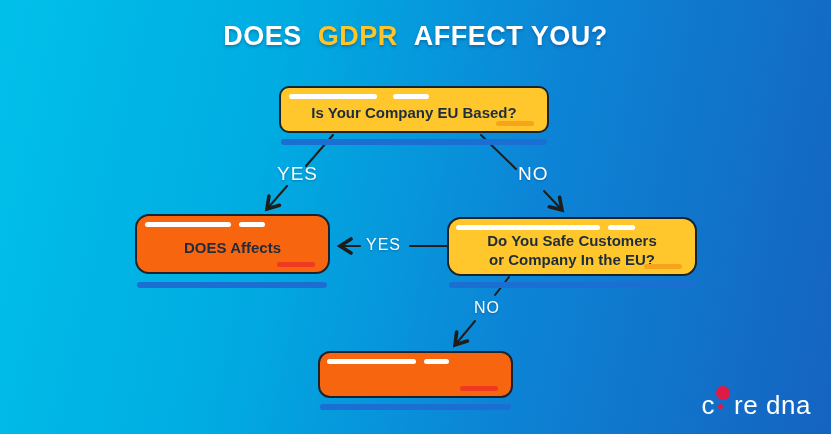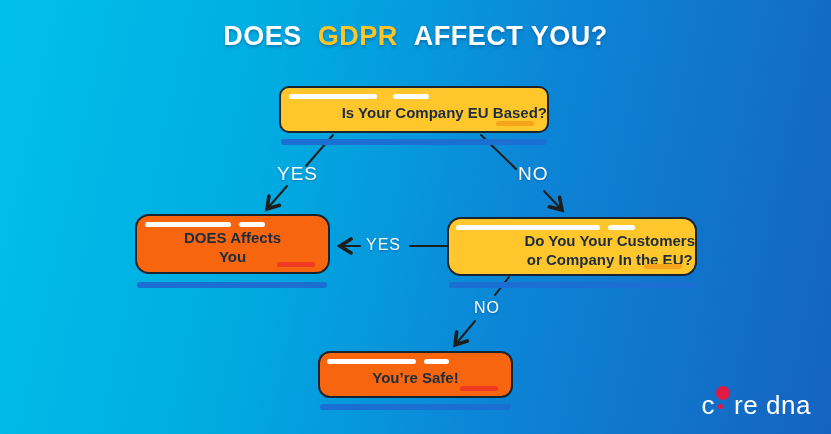--- a/index.html
+++ b/index.html
@@ -13,21 +13,21 @@
     text-align:center;font-size:27px;font-weight:bold;color:#ffffff;
     letter-spacing:.5px;text-shadow:0 2px 3px rgba(8,45,90,.35);
   }
   .title span{margin:0 8px;}
   .title .hl{color:#ffc428;}
   
   .node{
     position:absolute;border:2px solid #18242f;
     display:flex;align-items:center;justify-content:center;
   }
-  .node.yellow{background:#ffc72b;justify-content:flex-end;}
+  .node.yellow{background:#ffc72b;}
   .node.orange{background:#f8650f;}
   .node-text{
     text-align:center;font-size:15px;font-weight:bold;color:#1e2d3d;line-height:19px;
     padding-top:6px;
   }
   .node-text span{display:block;}
   .gloss{position:absolute;top:6px;height:5px;border-radius:3px;background:#ffffff;}
   .accent{position:absolute;right:13px;bottom:5px;width:38px;height:5px;border-radius:3px;}
   .node.yellow .accent{background:#f7a31b;}
   .node.orange .accent{background:#ee3a21;}
@@ -90,43 +90,39 @@
     </div>
     <span class="accent"></span>
   </div>
   <div class="shadow-bar" style="left:281px;top:139px;width:266px;"></div>
 
   <div class="node orange" style="left:135px;top:214px;width:195px;height:60px;border-radius:14px;">
     <span class="gloss" style="left:8px;width:86px;"></span>
     <span class="gloss" style="left:102px;width:26px;"></span>
     <div class="node-text">
       <span>DOES Affects</span>
-      <span>You</span>
     </div>
     <span class="accent"></span>
   </div>
   <div class="shadow-bar" style="left:137px;top:282px;width:190px;"></div>
 
   <div class="node yellow" style="left:447px;top:217px;width:250px;height:59px;border-radius:14px;">
     <span class="gloss" style="left:7px;width:144px;"></span>
     <span class="gloss" style="left:159px;width:27px;"></span>
     <div class="node-text">
-      <span>Do You Your Customers</span>
+      <span>Do You Safe Customers</span>
       <span>or Company In the EU?</span>
     </div>
     <span class="accent"></span>
   </div>
   <div class="shadow-bar" style="left:449px;top:282px;width:246px;"></div>
 
   <div class="node orange" style="left:318px;top:351px;width:195px;height:47px;border-radius:12px;">
     <span class="gloss" style="left:7px;width:89px;"></span>
     <span class="gloss" style="left:104px;width:25px;"></span>
-    <div class="node-text">
-      <span>You’re Safe!</span>
-    </div>
     <span class="accent"></span>
   </div>
   <div class="shadow-bar" style="left:320px;top:404px;width:191px;"></div>
 
   <div class="logo">
     <span>c</span>
       <span class="logo-o">
         <span class="ball"></span>
         <span class="dot"></span>
       </span>

